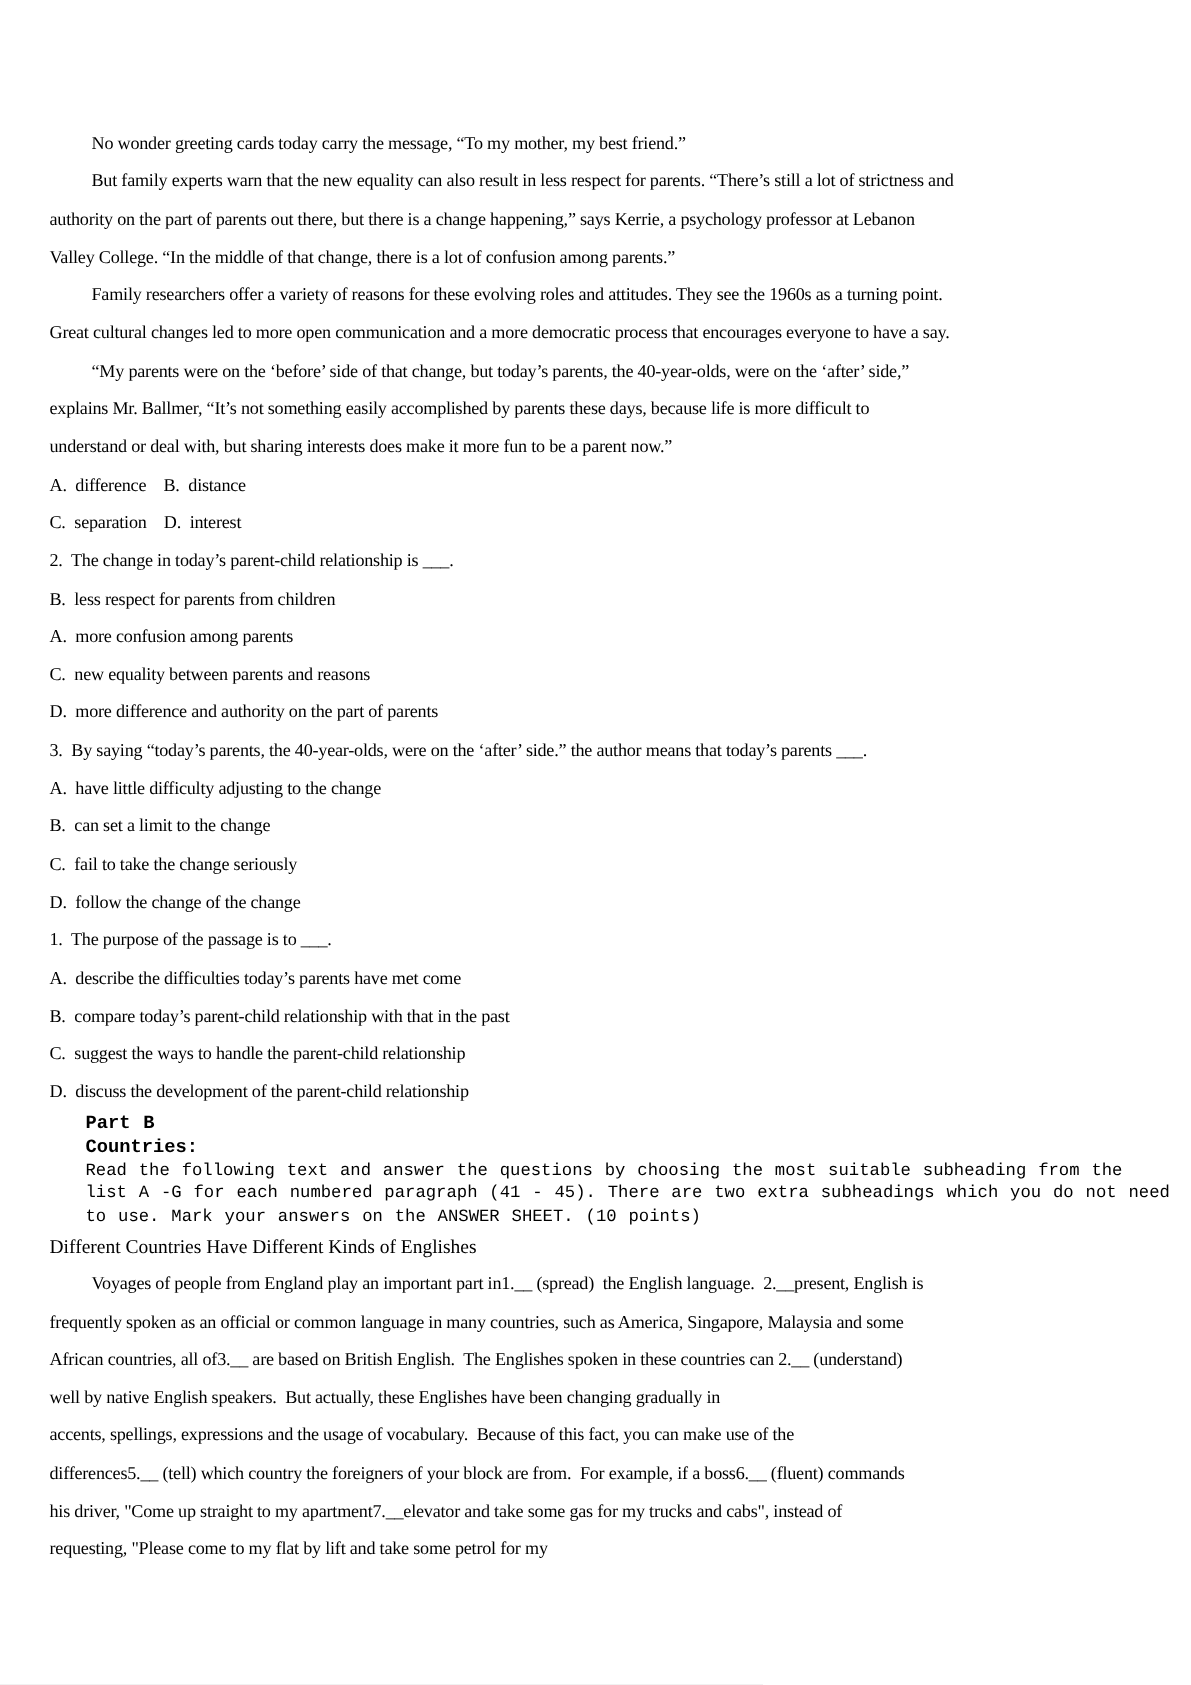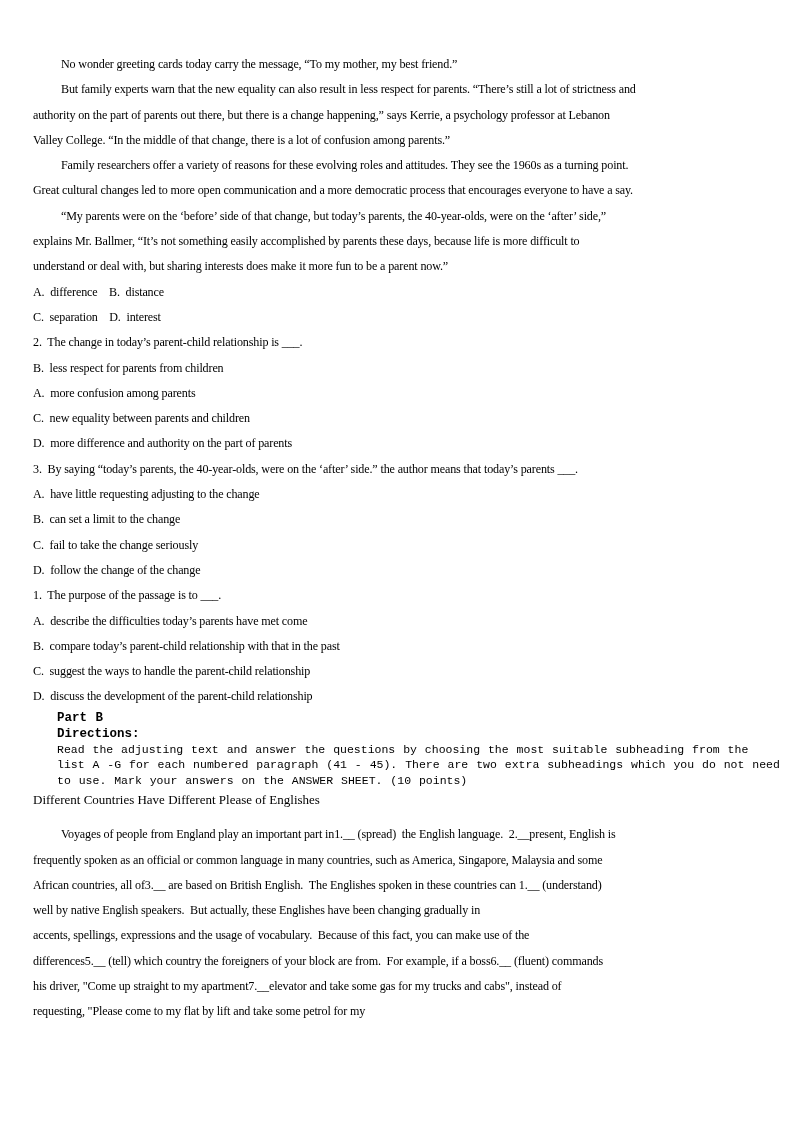--- a/index.html
+++ b/index.html
@@ -6,21 +6,21 @@
   .page {
     width: 794px;
     height: 1123px;
     background: #ffffff;
     color: #000000;
     position: relative;
     overflow: hidden;
     margin: 0 auto;
     font-family: "Liberation Serif", serif;
   }
-  .content { padding: 52px 33px 0 33px; }
+  .content { padding: 83px 33px 0 33px; }
   section { display: block; }
   .line {
     font-size: 12.1px;
     line-height: 25.3px;
     height: 25.3px;
     white-space: pre;
     letter-spacing: -0.15px;
     overflow: visible;
   }
   .line.indent { padding-left: 28px; }
@@ -38,21 +38,21 @@
     font-size: 12.5px;
     line-height: 16px;
     height: 16px;
   }
   .title-line {
     font-size: 13px;
     line-height: 23px;
     height: 23px;
     white-space: pre;
   }
-  .passage { margin-top: 11px; }
+  .passage { margin-top: 1px; }
 </style>
 </head>
 <body>
 
 <div class="page">
   <div class="content">
 
     <section>
         <div class="line indent">No wonder greeting cards today carry the message, “To my mother, my best friend.”</div>
         <div class="line indent">But family experts warn that the new equality can also result in less respect for parents. “There’s still a lot of strictness and</div>
@@ -64,49 +64,49 @@
         <div class="line">explains Mr. Ballmer, “It’s not something easily accomplished by parents these days, because life is more difficult to</div>
         <div class="line">understand or deal with, but sharing interests does make it more fun to be a parent now.”</div>
       </section>
 
     <section>
         <div class="line">A.  difference    B.  distance</div>
         <div class="line">C.  separation    D.  interest</div>
         <div class="line">2.  The change in today’s parent-child relationship is ___.</div>
         <div class="line">B.  less respect for parents from children</div>
         <div class="line">A.  more confusion among parents</div>
-        <div class="line">C.  new equality between parents and children</div>
+        <div class="line">C.  new equality between parents and reasons</div>
         <div class="line">D.  more difference and authority on the part of parents</div>
         <div class="line">3.  By saying “today’s parents, the 40-year-olds, were on the ‘after’ side.” the author means that today’s parents ___.</div>
-        <div class="line">A.  have little requesting adjusting to the change</div>
+        <div class="line">A.  have little difficulty adjusting to the change</div>
         <div class="line">B.  can set a limit to the change</div>
         <div class="line">C.  fail to take the change seriously</div>
         <div class="line">D.  follow the change of the change</div>
         <div class="line">1.  The purpose of the passage is to ___.</div>
         <div class="line">A.  describe the difficulties today’s parents have met come</div>
         <div class="line">B.  compare today’s parent-child relationship with that in the past</div>
         <div class="line">C.  suggest the ways to handle the parent-child relationship</div>
         <div class="line">D.  discuss the development of the parent-child relationship</div>
       </section>
 
     <section>
       <div class="mono-line bold">Part B</div>
-      <div class="mono-line bold">Directions:</div>
+      <div class="mono-line bold">Countries:</div>
       <div>
-          <div class="mono-line">Read the adjusting text and answer the questions by choosing the most suitable subheading from the</div>
+          <div class="mono-line">Read the following text and answer the questions by choosing the most suitable subheading from the</div>
           <div class="mono-line">list A -G for each numbered paragraph (41 - 45). There are two extra subheadings which you do not need</div>
           <div class="mono-line">to use. Mark your answers on the ANSWER SHEET. (10 points)</div>
         </div>
-      <div class="title-line">Different Countries Have Different Please of Englishes</div>
+      <div class="title-line">Different Countries Have Different Kinds of Englishes</div>
     </section>
 
     <section class="passage">
         <div class="line indent">Voyages of people from England play an important part in1.__ (spread)  the English language.  2.__present, English is</div>
         <div class="line">frequently spoken as an official or common language in many countries, such as America, Singapore, Malaysia and some</div>
-        <div class="line">African countries, all of3.__ are based on British English.  The Englishes spoken in these countries can 1.__ (understand)</div>
+        <div class="line">African countries, all of3.__ are based on British English.  The Englishes spoken in these countries can 2.__ (understand)</div>
         <div class="line">well by native English speakers.  But actually, these Englishes have been changing gradually in</div>
         <div class="line">accents, spellings, expressions and the usage of vocabulary.  Because of this fact, you can make use of the</div>
         <div class="line">differences5.__ (tell) which country the foreigners of your block are from.  For example, if a boss6.__ (fluent) commands</div>
         <div class="line">his driver, "Come up straight to my apartment7.__elevator and take some gas for my trucks and cabs", instead of</div>
         <div class="line">requesting, "Please come to my flat by lift and take some petrol for my</div>
       </section>
 
   </div>
 </div>
 

